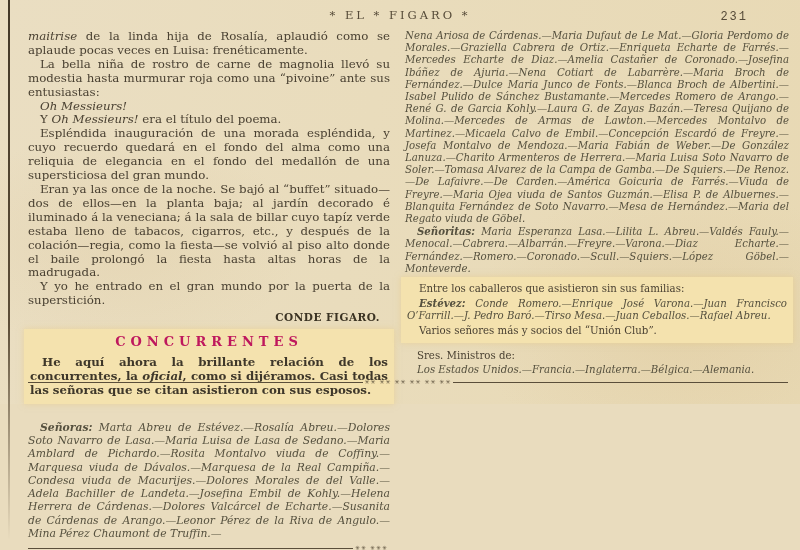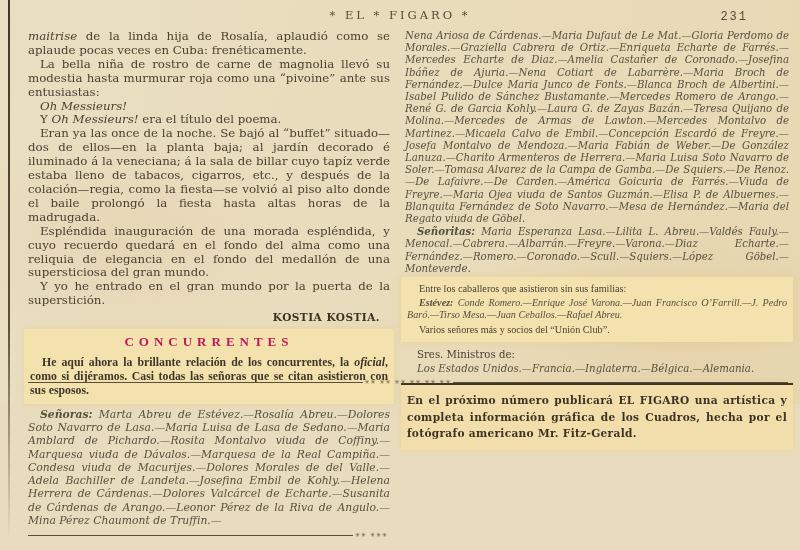--- a/index.html
+++ b/index.html
@@ -30,30 +30,29 @@
   .columns{
     position:absolute;top:30px;left:28px;display:flex;gap:15px;
   }
   .col{text-align:justify;}
   .col-left{width:362px;font-size:11.8px;line-height:13.9px;}
   .col-right{width:384px;font-size:10.2px;line-height:12.2px;}
   p{margin:0;text-indent:12px;}
   .noindent{text-indent:0;}
   .italic{font-style:italic;}
   .list{font-style:italic;color:#55503e;}
-  .col-left .list{font-size:10.8px;line-height:13.3px;margin-top:4px;}
+  .col-left .list{font-size:10.8px;line-height:13.3px;margin-top:17px;}
   .label{font-weight:bold;font-style:italic;}
   .signature{
     text-align:right;font-weight:bold;font-size:10.5px;
     letter-spacing:.5px;color:#3b3323;margin:3px 10px 4px 0;
   }
   .hl-box{
     background:#f4e2ae;margin:2px -4px 2px -4px;padding:4px 6px 6px 6px;
     box-shadow:0 0 6px rgba(230,200,130,.55);
-    font-family:Liberation Serif, serif;
   }
   .concurrentes-title{
     text-align:center;font-size:13px;letter-spacing:5px;
     font-weight:bold;color:#be185d;margin:2px 0 7px 0;
   }
   .intro{font-weight:bold;color:#3e372a;}
   .caballeros p{margin-top:2px;}
   .ministros{margin-top:7px;}
   .ministros-list{margin-top:2px;}
   .announce{
@@ -84,35 +83,35 @@
 
 <div class="page">
   <div class="edge-line"></div>
 
   <div class="masthead">* EL * FIGARO *</div>
   <div class="page-number">231</div>
 
   <div class="columns">
 
     <div class="col col-left">
-      <p class="noindent"><em class="italic">maitrise</em><span> de la linda hija de Rosalía, aplaudió como se aplaude pocas veces en Cuba: frenéticamente.</span></p>
+      <p class="noindent"><em class="italic">maitrise</em><span> de la linda hija de Rosalía, aplaudió como se aplaude pocas veces en Luisa: frenéticamente.</span></p>
 
       <p>La bella niña de rostro de carne de magnolia llevó su modestia hasta murmurar roja como una “pivoine” ante sus entusiastas:</p>
 
       <p class="italic">Oh Messieurs!</p>
 
       <p><span>Y </span><em class="italic">Oh Messieurs!</em><span> era el título del poema.</span></p>
 
+      <p>Espléndida inauguración de una morada espléndida, y cuyo recuerdo quedará en el fondo del alma como una reliquia de elegancia en el fondo del medallón de una supersticiosa del gran mundo.</p>
+
       <p>Eran ya las once de la noche. Se bajó al “buffet” situado—dos de ellos—en la planta baja; al jardín decorado é iluminado á la veneciana; á la sala de billar cuyo tapíz verde estaba lleno de tabacos, cigarros, etc., y después de la colación—regia, como la fiesta—se volvió al piso alto donde el baile prolongó la fiesta hasta altas horas de la madrugada.</p>
-
-      <p>Espléndida inauguración de una morada espléndida, y cuyo recuerdo quedará en el fondo del alma como una reliquia de elegancia en el fondo del medallón de una supersticiosa del gran mundo.</p>
 
       <p>Y yo he entrado en el gran mundo por la puerta de la superstición.</p>
 
-      <div class="signature">KOSTIA KOSTIA.</div>
+      <div class="signature">CONDE FIGARO.</div>
 
       <div class="hl-box">
         <div class="concurrentes-title">CONCURRENTES</div>
         <p class="intro"><span>He aquí ahora la brillante relación de los concurrentes, la </span><em class="italic">oficial</em><span>, como si dijéramos. Casi todas las señoras que se citan asistieron con sus esposos.</span></p>
       </div>
 
       <p class="list"><span class="label">Señoras:</span><span> Marta Abreu de Estévez.—Rosalía Abreu.—Dolores Soto Navarro de Lasa.—Maria Luisa de Lasa de Sedano.—Maria Amblard de Pichardo.—Rosita Montalvo viuda de Coffiny.—Marquesa viuda de Dávalos.—Marquesa de la Real Campiña.—Condesa viuda de Macurijes.—Dolores Morales de del Valle.—Adela Bachiller de Landeta.—Josefina Embil de Kohly.—Helena Herrera de Cárdenas.—Dolores Valcárcel de Echarte.—Susanita de Cárdenas de Arango.—Leonor Pérez de la Riva de Angulo.—Mina Pérez Chaumont de Truffin.—</span></p>
 
       <div class="rule-left">
         <span class="line"></span>
@@ -127,23 +126,20 @@
 
       <div class="hl-box caballeros">
         <p>Entre los caballeros que asistieron sin sus familias:</p>
         <p class="list"><span class="label">Estévez:</span><span> Conde Romero.—Enrique José Varona.—Juan Francisco O’Farrill.—J. Pedro Baró.—Tirso Mesa.—Juan Ceballos.—Rafael Abreu.</span></p>
         <p>Varios señores más y socios del “Unión Club”.</p>
       </div>
 
       <p class="ministros">Sres. Ministros de:</p>
       <p class="list ministros-list">Los Estados Unidos.—Francia.—Inglaterra.—Bélgica.—Alemania.</p>
 
-      <div class="announce">
-        <p class="noindent">En el próximo número publicará EL FIGARO una artística y completa información gráfica de los Cuadros, hecha por el fotógrafo americano Mr. Fitz-Gerald.</p>
-      </div>
     </div>
   </div>
 
   <div class="rule-bottom">
     <span class="line"></span>
     <span class="rule-marks">✳✳  ✳✳ ✳✳  ✳✳ ✳✳  ✳✳</span>
     <span class="line"></span>
   </div>
 </div>
 

